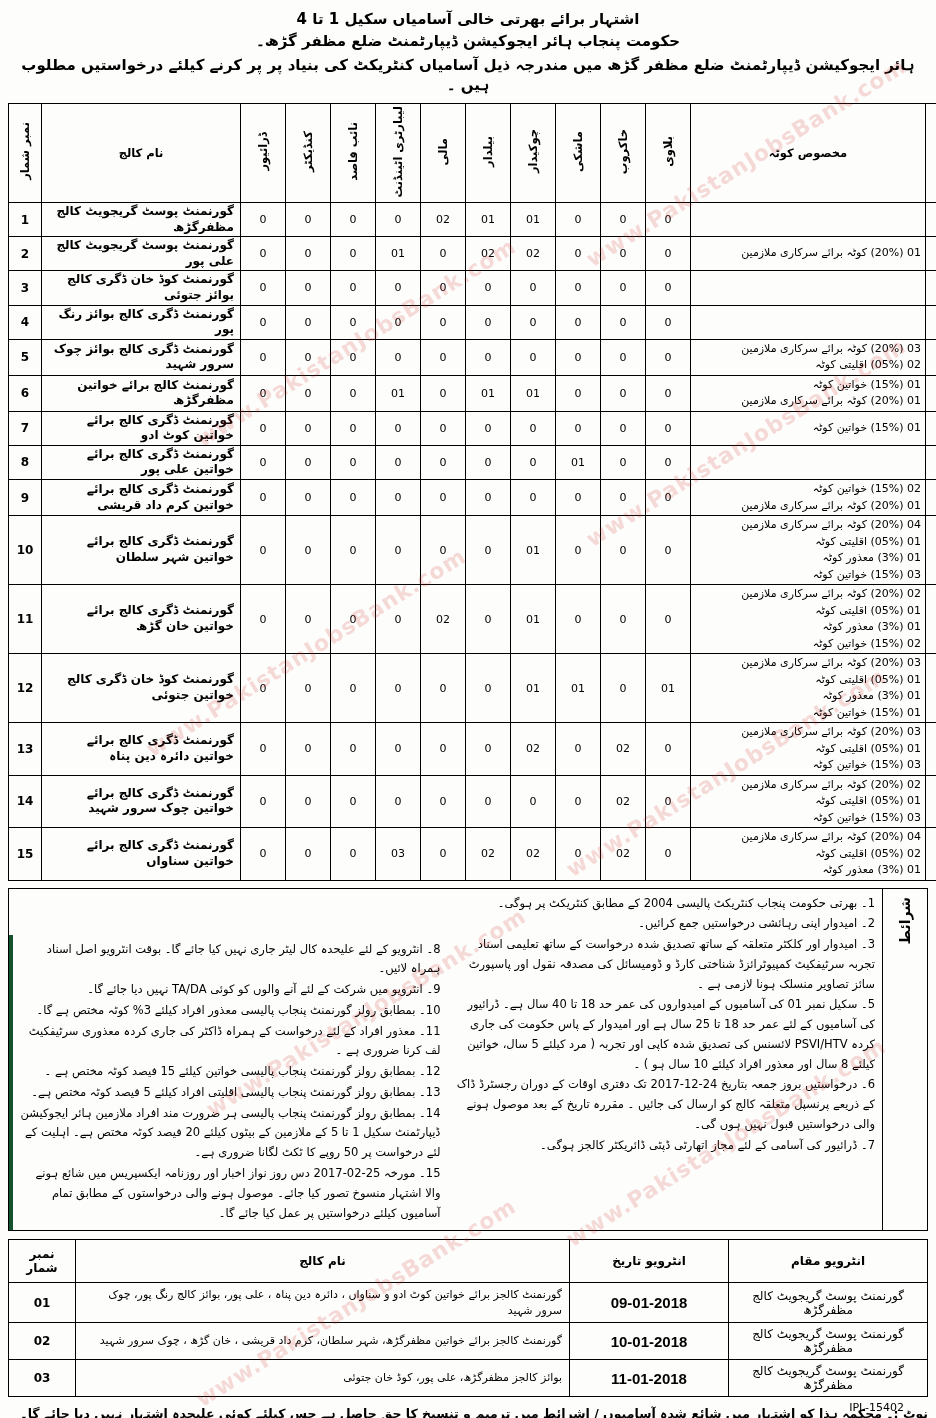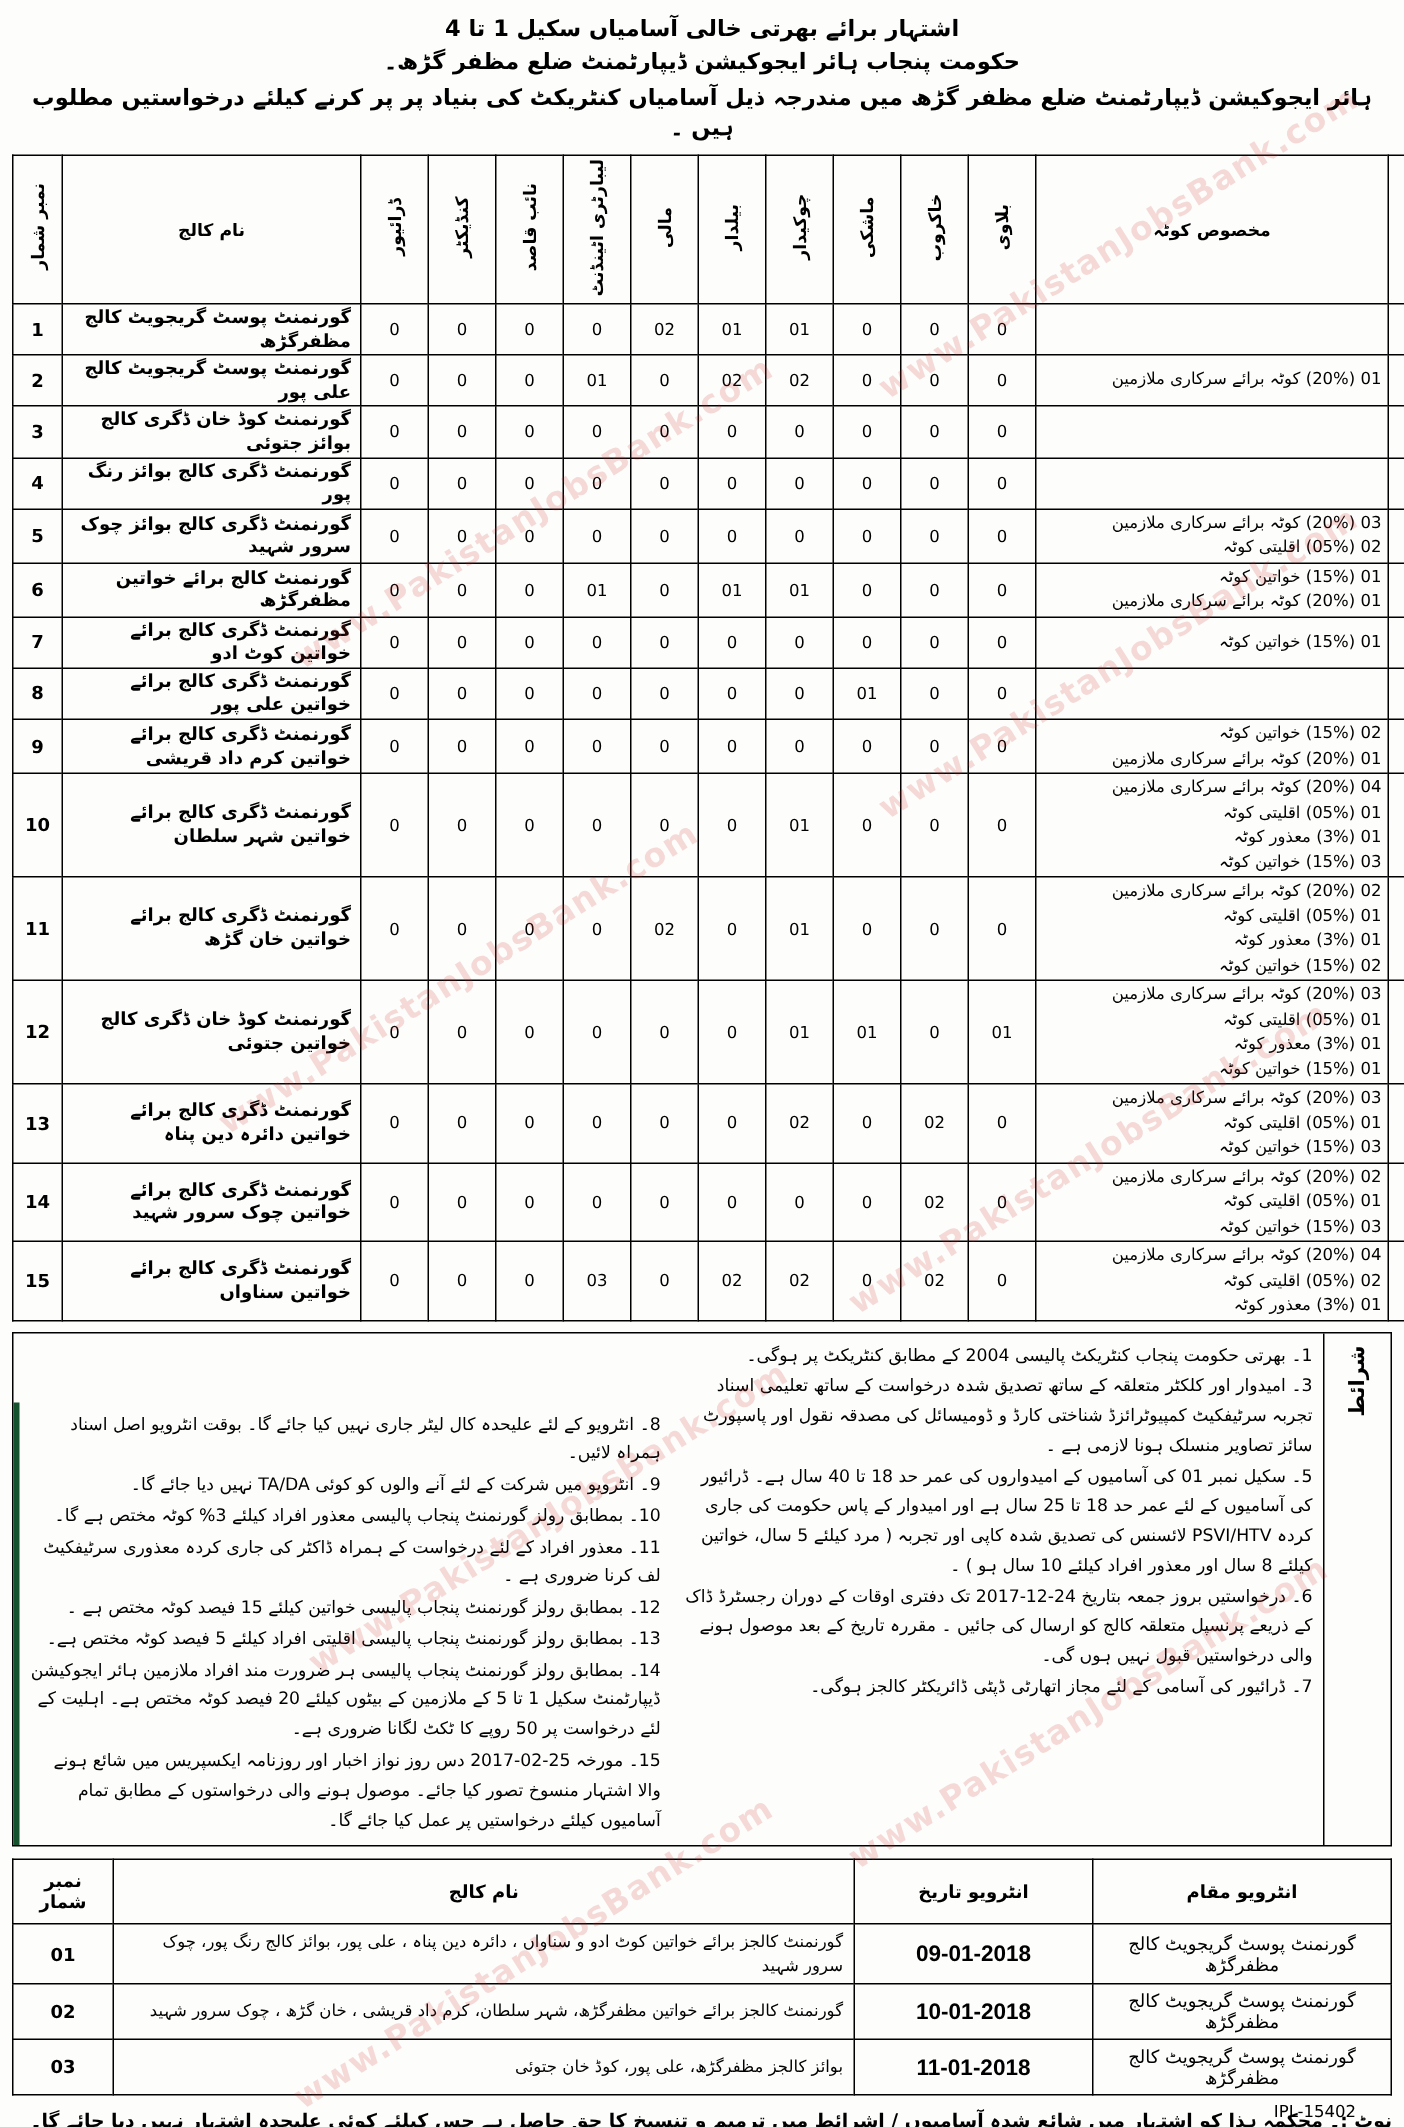--- a/index.html
+++ b/index.html
@@ -471,20 +471,21 @@
         </tr>
       </tbody>
   </table>
 
   <div class="cond-wrap">
     <div class="cond-title">
       <span>شرائط</span>
     </div>
     <div class="cond-col" id="cond-right">
         <p>1۔ بھرتی حکومت پنجاب کنٹریکٹ پالیسی 2004 کے مطابق کنٹریکٹ پر ہوگی۔</p>
+        <p>2۔ امیدوار اپنی رہائشی درخواستیں جمع کرائیں۔</p>
         <p>3۔ امیدوار اور کلکٹر متعلقہ کے ساتھ تصدیق شدہ درخواست کے ساتھ تعلیمی اسناد تجربہ سرٹیفکیٹ کمپیوٹرائزڈ شناختی کارڈ و ڈومیسائل کی مصدقہ نقول اور پاسپورٹ سائز تصاویر منسلک ہونا لازمی ہے ۔</p>
         <p>5۔ سکیل نمبر 01 کی آسامیوں کے امیدواروں کی عمر حد 18 تا 40 سال ہے۔ ڈرائیور کی آسامیوں کے لئے عمر حد 18 تا 25 سال ہے اور امیدوار کے پاس حکومت کی جاری کردہ PSVI/HTV لائسنس کی تصدیق شدہ کاپی اور تجربہ ( مرد کیلئے 5 سال، خواتین کیلئے 8 سال اور معذور افراد کیلئے 10 سال ہو ) ۔</p>
         <p>6۔ درخواستیں بروز جمعہ بتاریخ 24-12-2017 تک دفتری اوقات کے دوران رجسٹرڈ ڈاک کے ذریعے پرنسپل متعلقہ کالج کو ارسال کی جائیں ۔ مقررہ تاریخ کے بعد موصول ہونے والی درخواستیں قبول نہیں ہوں گی۔</p>
         <p>7۔ ڈرائیور کی آسامی کے لئے مجاز اتھارٹی ڈپٹی ڈائریکٹر کالجز ہوگی۔</p>
       </div>
     <div class="cond-col left" id="cond-left">
         <p>8۔ انٹرویو کے لئے علیحدہ کال لیٹر جاری نہیں کیا جائے گا۔ بوقت انٹرویو اصل اسناد ہمراہ لائیں۔</p>
         <p>9۔ انٹرویو میں شرکت کے لئے آنے والوں کو کوئی TA/DA نہیں دیا جائے گا۔</p>
         <p>10۔ بمطابق رولز گورنمنٹ پنجاب پالیسی معذور افراد کیلئے 3% کوٹہ مختص ہے گا۔</p>
         <p>11۔ معذور افراد کے لئے درخواست کے ہمراہ ڈاکٹر کی جاری کردہ معذوری سرٹیفکیٹ لف کرنا ضروری ہے ۔</p>

